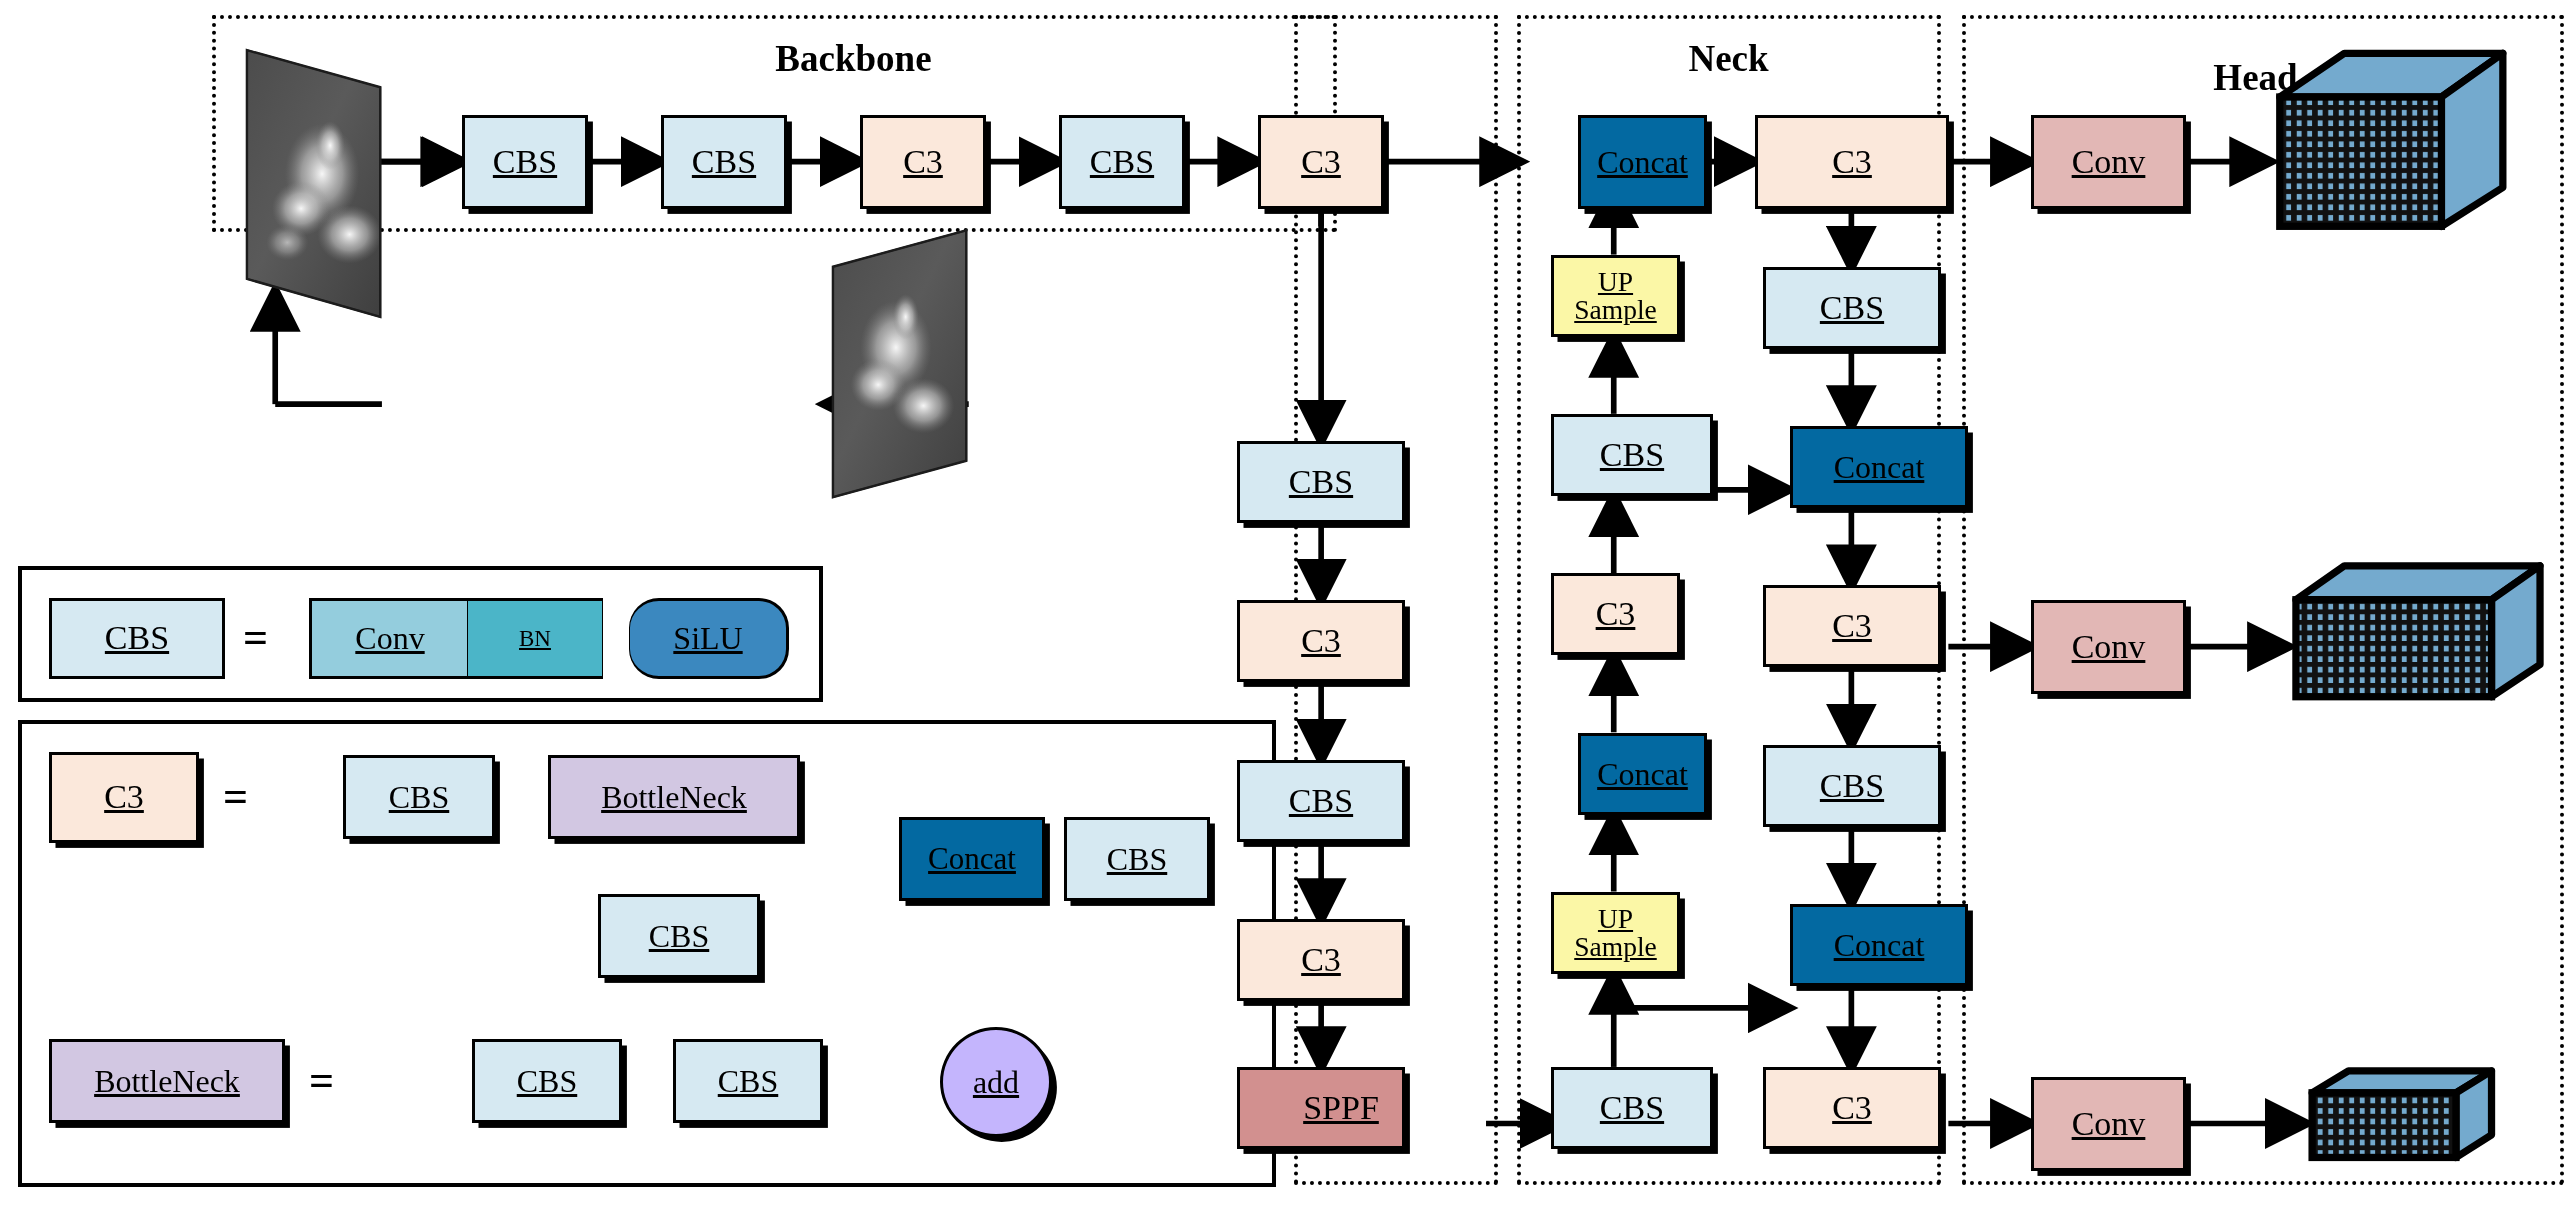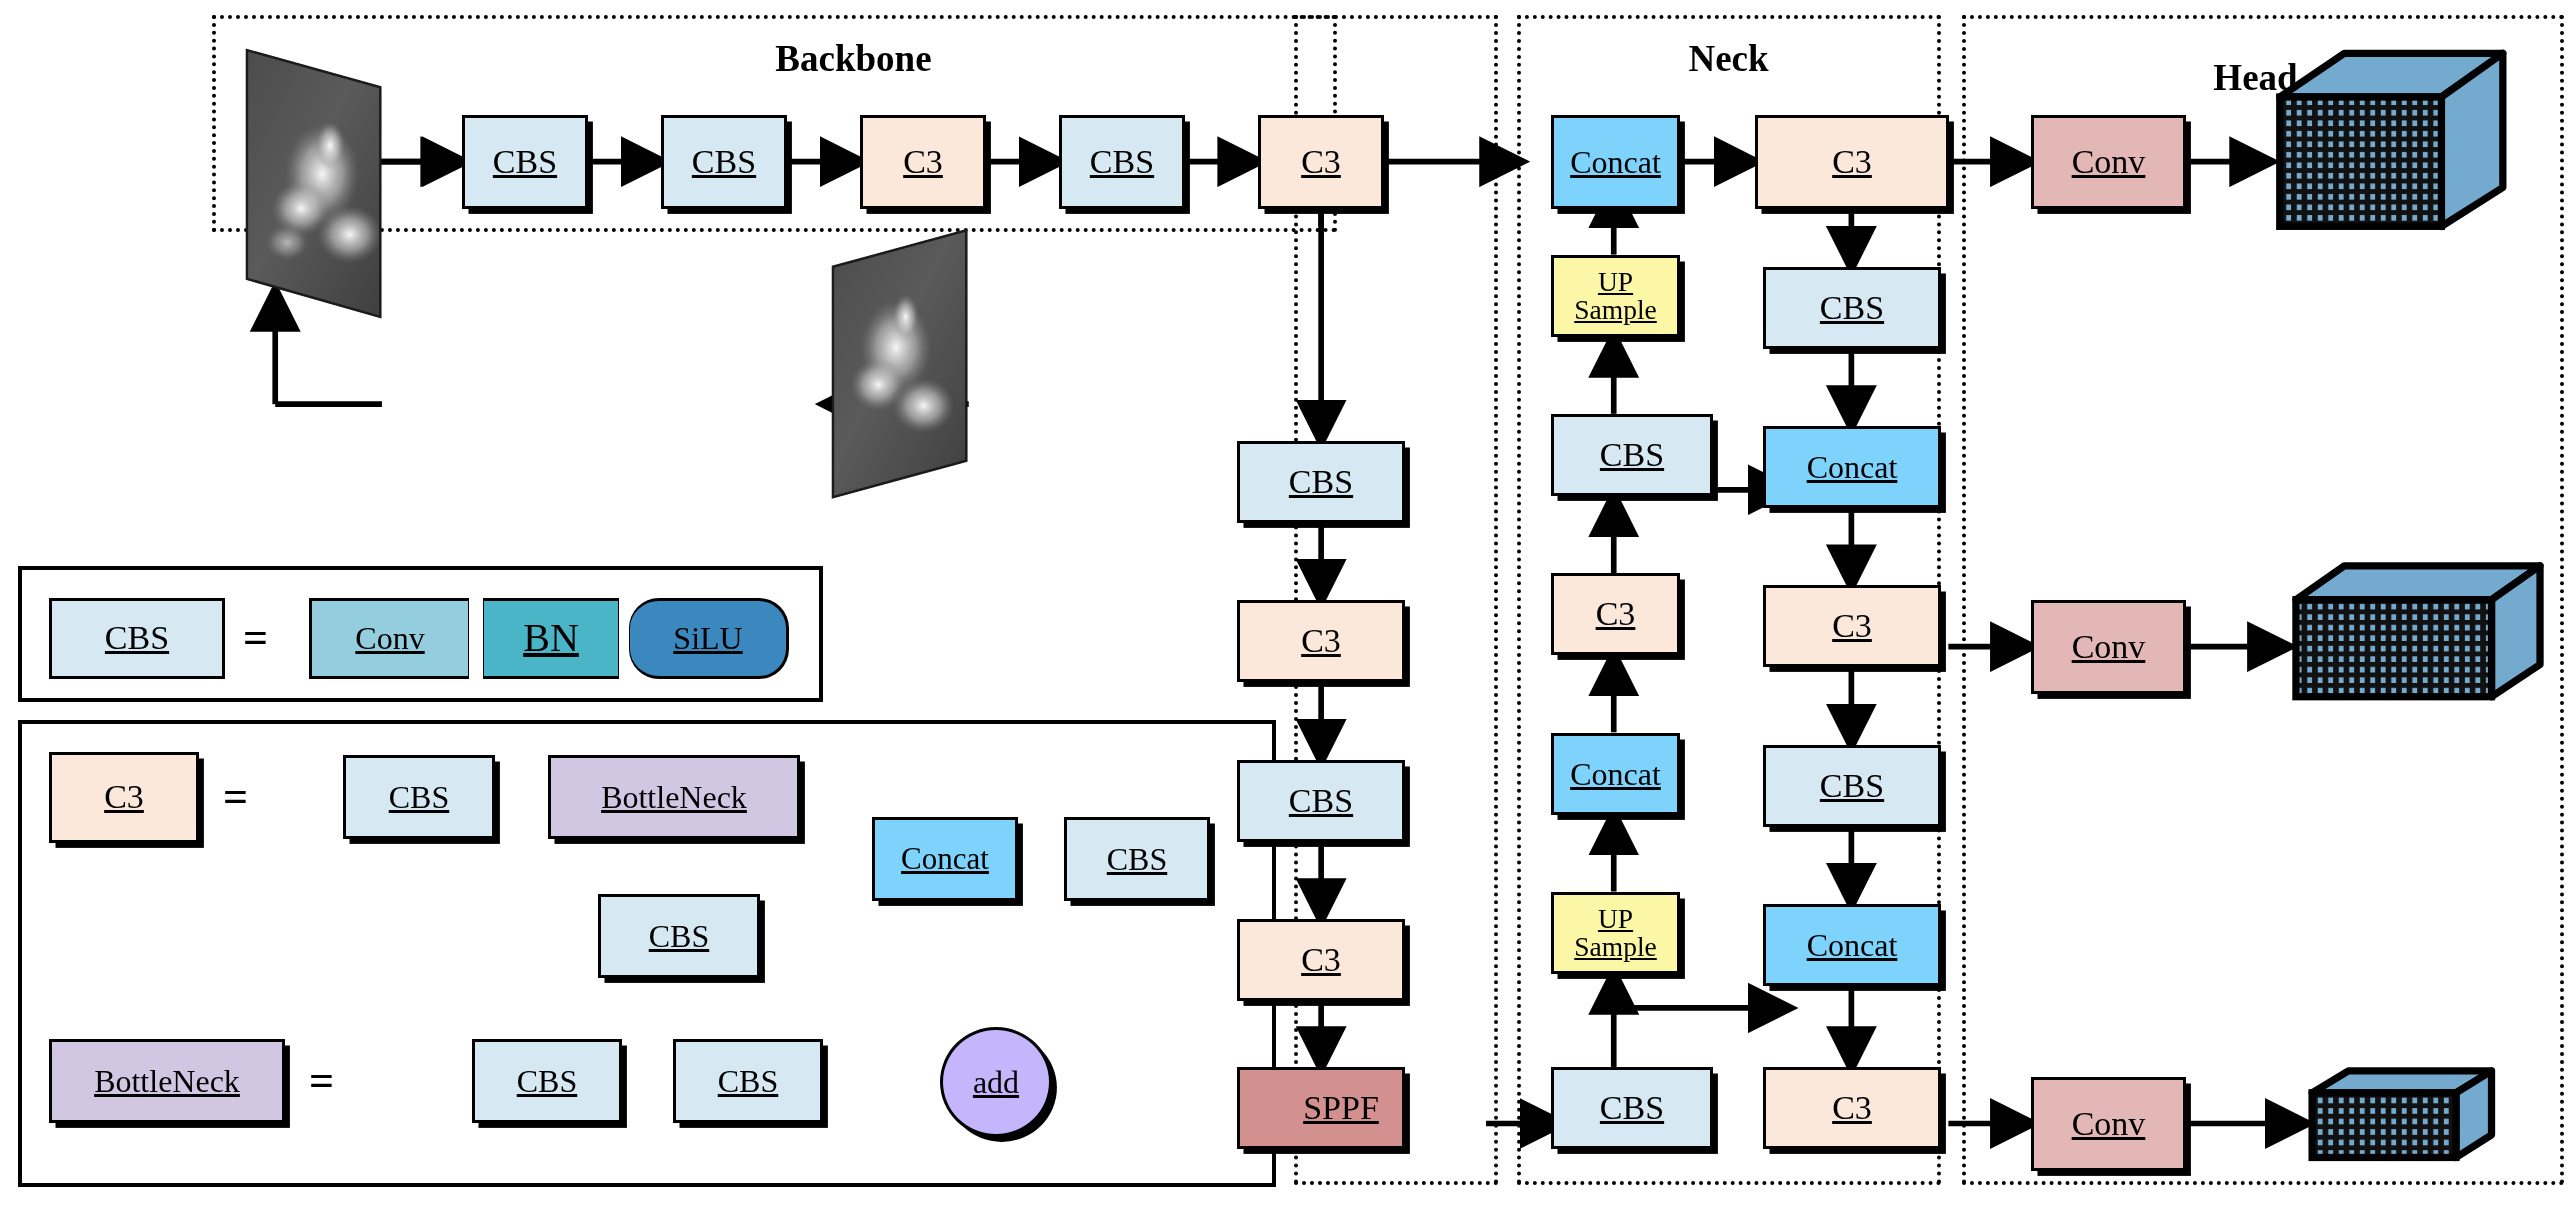--- a/index.html
+++ b/index.html
@@ -20,21 +20,21 @@
     display:flex;align-items:center;justify-content:center;
     text-align:center;line-height:1.02;
     color:#000;
     box-shadow:5.7px 5.7px 0 -0.8px rgba(0,0,0,1);
   }
   .node .lbl{display:block;pointer-events:none;text-decoration:underline;}
   .node.flat{box-shadow:none;}
 
   .c-cbs   {background:#d6e9f2;}
   .c-c3    {background:#fbe8db;}
-  .c-concat{background:#7dd3fc;}
+  .c-concat{background:#0369a1;margin-left:27px;}
   .c-up    {background:#fbf7a6;}
   .c-sppf  {background:#d2908f;padding-left:40px;}
   .c-conv  {background:#e2b7b5;}
   .c-bneck {background:#d2c7e2;}
   .c-enh   {background:#bfbfbf;}
   .c-add   {background:#c4b5fd;border-radius:50%;}
   .c-convL {background:#94cddd;}
   .c-bnL   {background:#4bb5c8;}
   .c-siluL {background:#3b88bf;border-radius:30px;}
 
@@ -321,21 +321,21 @@
 
 
   <div class="panel" style="left:18px;top:566px;width:805px;height:136px;"></div>
   <div class="node c-cbs flat" style="left:49px;top:598px;width:176px;height:81px;font-size:34px;">
     <span class="lbl">CBS</span>
     </div>
   <div class="eq" style="left:243px;top:616px;font-size:44px;">=</div>
   <div class="node c-convL flat" style="left:309px;top:598px;width:160px;height:81px;font-size:32px;border-right-width:1.6px;">
     <span class="lbl">Conv</span>
     </div>
-  <div class="node c-bnL flat" style="left:483px;top:598px;width:136px;height:81px;font-size:40px;border-left-width:1.6px;border-right-width:1.6px;">
+  <div class="node c-bnL flat" style="left:467px;top:598px;width:136px;height:81px;font-size:23px;border-left-width:1.6px;border-right-width:1.6px;">
     <span class="lbl">BN</span>
     </div>
   <div class="node c-siluL flat" style="left:629px;top:598px;width:160px;height:81px;font-size:32px;border-left-width:1.6px;">
     <span class="lbl">SiLU</span>
     </div>
 
   <div class="panel" style="left:18px;top:720px;width:1258px;height:467px;"></div>
 
   <div class="node c-c3" style="left:49px;top:752px;width:150px;height:91px;font-size:34px;">
     <span class="lbl">C3</span>

